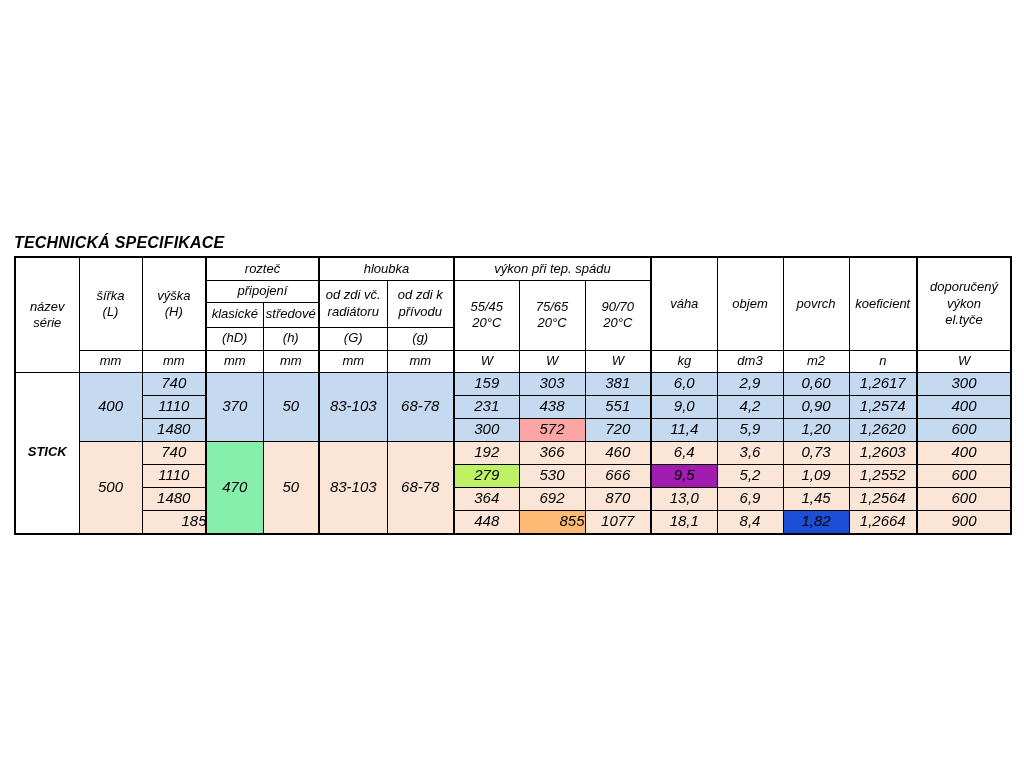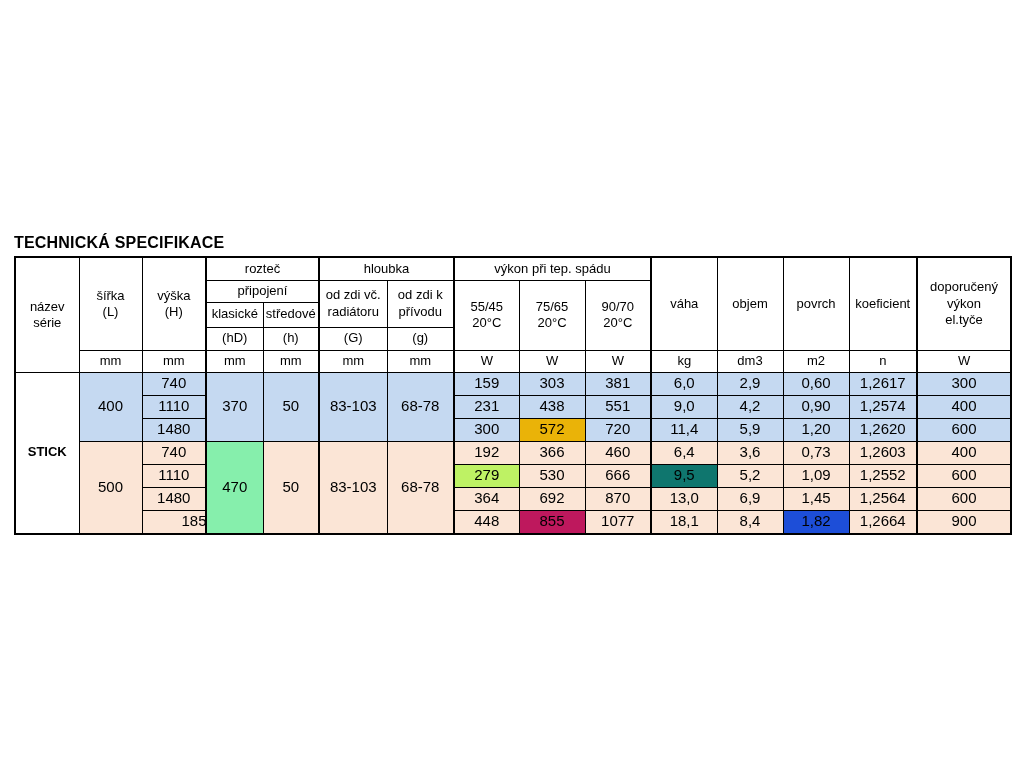--- a/index.html
+++ b/index.html
@@ -8,20 +8,21 @@
     background: #ffffff;
     font-family: "Liberation Sans", sans-serif;
     color: #000000;
   }
   .page {
     position: relative;
     width: 1024px;
     height: 768px;
     overflow: hidden;
     background: #ffffff;
+    font-style: italic;
   }
   .content {
     position: absolute;
     left: 14px;
     top: 234px;
   }
   .title {
     font-size: 16px;
     font-weight: bold;
     margin: 0 0 4px 0;
@@ -169,21 +170,21 @@
             <td class="bR" style="background: rgb(197, 217, 241);">551</td>
             <td style="background: rgb(197, 217, 241);">9,0</td>
             <td style="background: rgb(197, 217, 241);">4,2</td>
             <td style="background: rgb(197, 217, 241);">0,90</td>
             <td class="bR" style="background: rgb(197, 217, 241);">1,2574</td>
             <td style="background: rgb(197, 217, 241);">400</td>
           </tr>
           <tr>
             <td class="bR" style="background: rgb(197, 217, 241);">1480</td>
             <td style="background: rgb(197, 217, 241);">300</td>
-            <td style="background: #eab308; margin-left: 32px;">572</td>
+            <td style="background: #fca5a5; margin-left: 32px;">572</td>
             <td class="bR" style="background: rgb(197, 217, 241);">720</td>
             <td style="background: rgb(197, 217, 241);">11,4</td>
             <td style="background: rgb(197, 217, 241);">5,9</td>
             <td style="background: rgb(197, 217, 241);">1,20</td>
             <td class="bR" style="background: rgb(197, 217, 241);">1,2620</td>
             <td style="background: rgb(197, 217, 241);">600</td>
           </tr>
           <tr>
             <td rowspan="4" style="background: rgb(251, 229, 214);">500</td>
             <td class="bR" style="background: rgb(251, 229, 214);">740</td>
@@ -198,41 +199,41 @@
             <td style="background: rgb(251, 229, 214);">3,6</td>
             <td style="background: rgb(251, 229, 214);">0,73</td>
             <td class="bR" style="background: rgb(251, 229, 214);">1,2603</td>
             <td style="background: rgb(251, 229, 214);">400</td>
           </tr>
           <tr>
             <td class="bR" style="background: rgb(251, 229, 214);">1110</td>
             <td style="background: #bef264;">279</td>
             <td style="background: rgb(251, 229, 214);">530</td>
             <td class="bR" style="background: rgb(251, 229, 214);">666</td>
-            <td style="background: #0f766e;">9,5</td>
+            <td style="background: #a21caf;">9,5</td>
             <td style="background: rgb(251, 229, 214);">5,2</td>
             <td style="background: rgb(251, 229, 214);">1,09</td>
             <td class="bR" style="background: rgb(251, 229, 214);">1,2552</td>
             <td style="background: rgb(251, 229, 214);">600</td>
           </tr>
           <tr>
             <td class="bR" style="background: rgb(251, 229, 214);">1480</td>
             <td style="background: rgb(251, 229, 214);">364</td>
             <td style="background: rgb(251, 229, 214); margin-top: 28px;">692</td>
             <td class="bR" style="background: rgb(251, 229, 214);">870</td>
             <td style="background: rgb(251, 229, 214);">13,0</td>
             <td style="background: rgb(251, 229, 214);">6,9</td>
             <td style="background: rgb(251, 229, 214);">1,45</td>
             <td class="bR" style="background: rgb(251, 229, 214);">1,2564</td>
             <td style="background: rgb(251, 229, 214);">600</td>
           </tr>
           <tr>
             <td class="bR" style="background: rgb(251, 229, 214); padding-left: 39px;">1850</td>
             <td style="background: rgb(251, 229, 214);">448</td>
-            <td style="background: #be185d;">855</td>
+            <td style="background: #fdba74; text-align: right;">855</td>
             <td class="bR" style="background: rgb(251, 229, 214);">1077</td>
             <td style="background: rgb(251, 229, 214);">18,1</td>
             <td style="background: rgb(251, 229, 214);">8,4</td>
             <td style="background: #1d4ed8;">1,82</td>
             <td class="bR" style="background: rgb(251, 229, 214);">1,2664</td>
             <td style="background: rgb(251, 229, 214);">900</td>
           </tr>
         </tbody>
     </table>
   </div>

